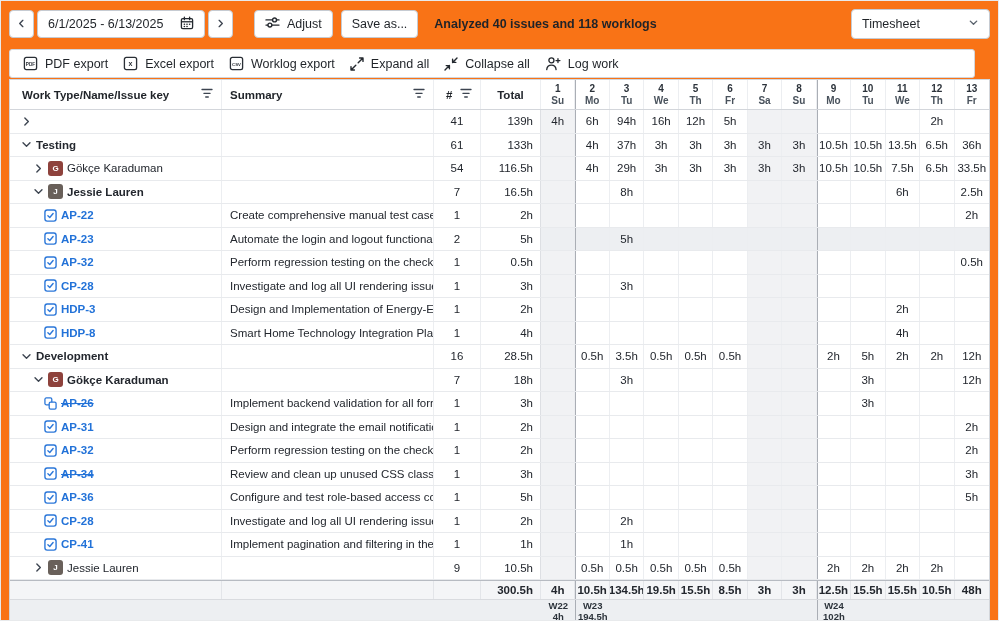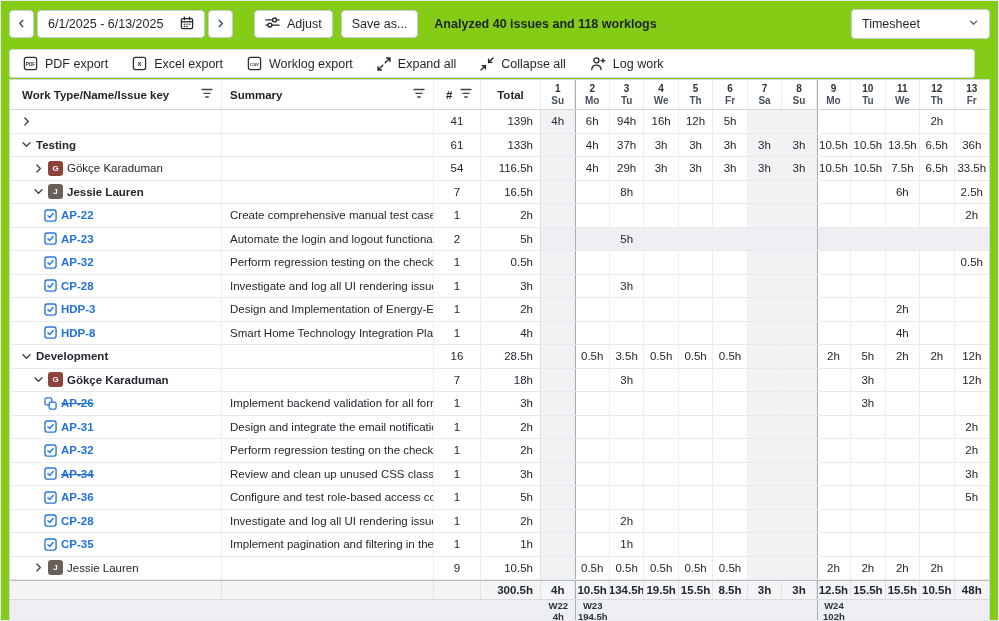--- a/index.html
+++ b/index.html
@@ -1,41 +1,41 @@
 <!DOCTYPE html>
 <html><head>
 <meta charset="utf-8">
 <style>
   * { box-sizing: border-box; margin: 0; padding: 0; }
   html,body { width: 999px; height: 621px; }
   body {
     font-family: "Liberation Sans", sans-serif;
     background: #fff; color: #23272e; overflow: hidden; position: relative;
   }
-  .page { position:absolute; inset:0; background:#84cc16; border:1px solid #e8eaec; }
+  .page { position:absolute; inset:0; background:#f97316; border:1px solid #e8eaec; }
 
   
   .topbar { position:absolute; top:8px; left:8px; right:8px; height:30px; display:flex; align-items:center; }
   .btn {
     height:28px; border:1px solid #c6cbd2; border-radius:4px; background:#fff;
     display:inline-flex; align-items:center; gap:7px; padding:0 10px;
     font-family:"Liberation Sans",sans-serif; font-size:12.5px; font-weight:500; color:#1f2328; cursor:pointer;
   }
   .navbtn { width:25px; padding:0; justify-content:center; }
   .datebox { width:168px; justify-content:space-between; margin:0 3px; font-weight:500; }
   .adjustbtn { margin-left:21px; }
   .savebtn { margin-left:8px; }
   .analyzed { margin-left:16px; font-size:12.5px; font-weight:600; color:#1f2328; }
   .viewselect { margin-left:auto; width:139px; height:30px; justify-content:space-between; }
 
   
   .actionbar {
     position:absolute; top:48px; left:8px; right:23px; height:29px;
     border:1px solid #d3d6db; border-radius:3px; background:#fff;
-    display:flex; align-items:center; padding:0 13px; gap:24px;
+    display:flex; align-items:center; padding:0 13px; gap:15px;
   }
   .action { display:inline-flex; align-items:center; gap:7px; font-size:12.5px; font-weight:500; color:#1f2328; cursor:pointer; }
   .action .aicon { display:inline-flex; align-items:center; }
 
   
   .tablewrap {
     position:absolute; top:78px; left:8px; right:8px; bottom:0;
     border:1px solid #d3d6db; border-bottom:none; background:#fff; overflow:hidden;
     display:flex; flex-direction:column;
   }
@@ -755,21 +755,21 @@
           <div class="c dayc"></div>
           <div class="c dayc"></div>
         </div><div class="trow">
           <div class="c namec" style="padding-left: 34px;">
             <span class="ticon">
               <svg width="13" height="13" viewBox="0 0 14 14">
                 <rect x="1" y="1" width="12" height="12" rx="2.4" fill="#fff" stroke="#2b77d9" stroke-width="1.5"></rect>
                 <path d="M4.2 7.3 6.2 9.2 9.8 4.9" fill="none" stroke="#2b77d9" stroke-width="1.5" stroke-linecap="round" stroke-linejoin="round"></path>
               </svg>
             </span>
-            <span class="key">CP-35</span>
+            <span class="key">CP-41</span>
           </div>
           <div class="c sumc">
             <span>Implement pagination and filtering in the or...</span>
           </div>
           <div class="c cntc">1</div>
           <div class="c totc">1h</div>
           <div class="c dayc we"></div>
           <div class="c dayc wb"></div>
           <div class="c dayc">1h</div>
           <div class="c dayc"></div>

